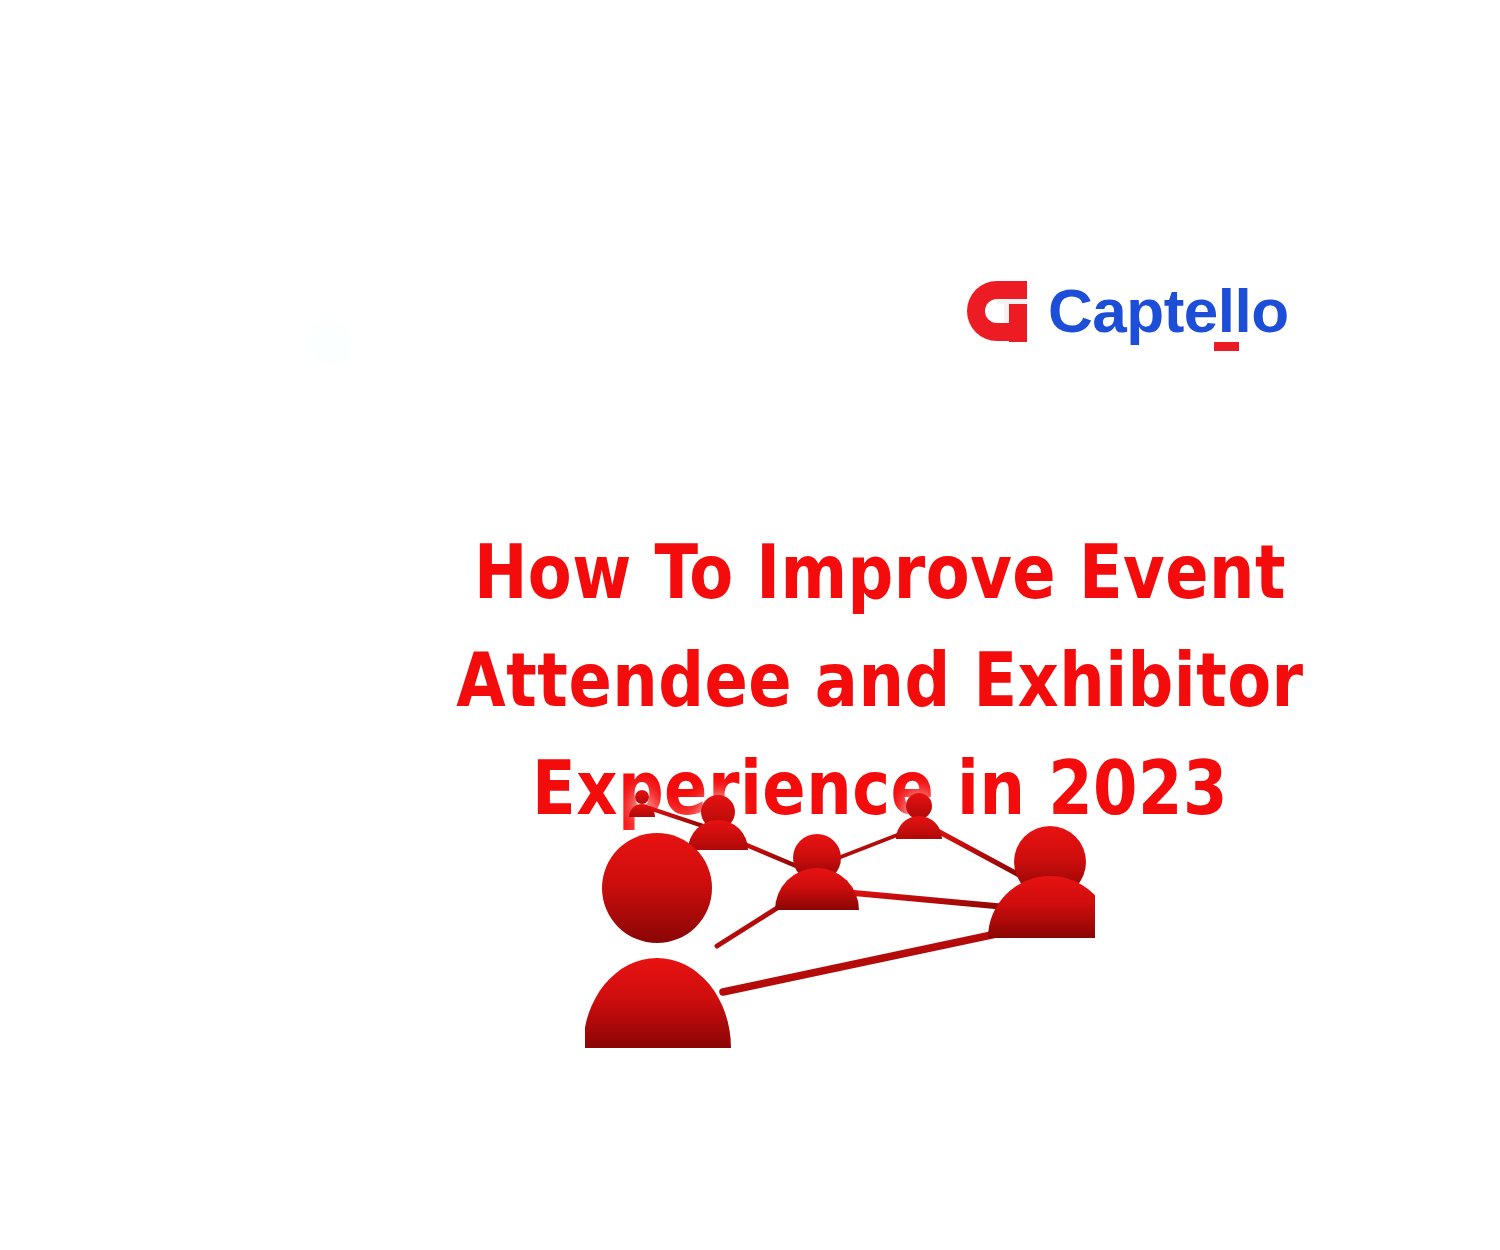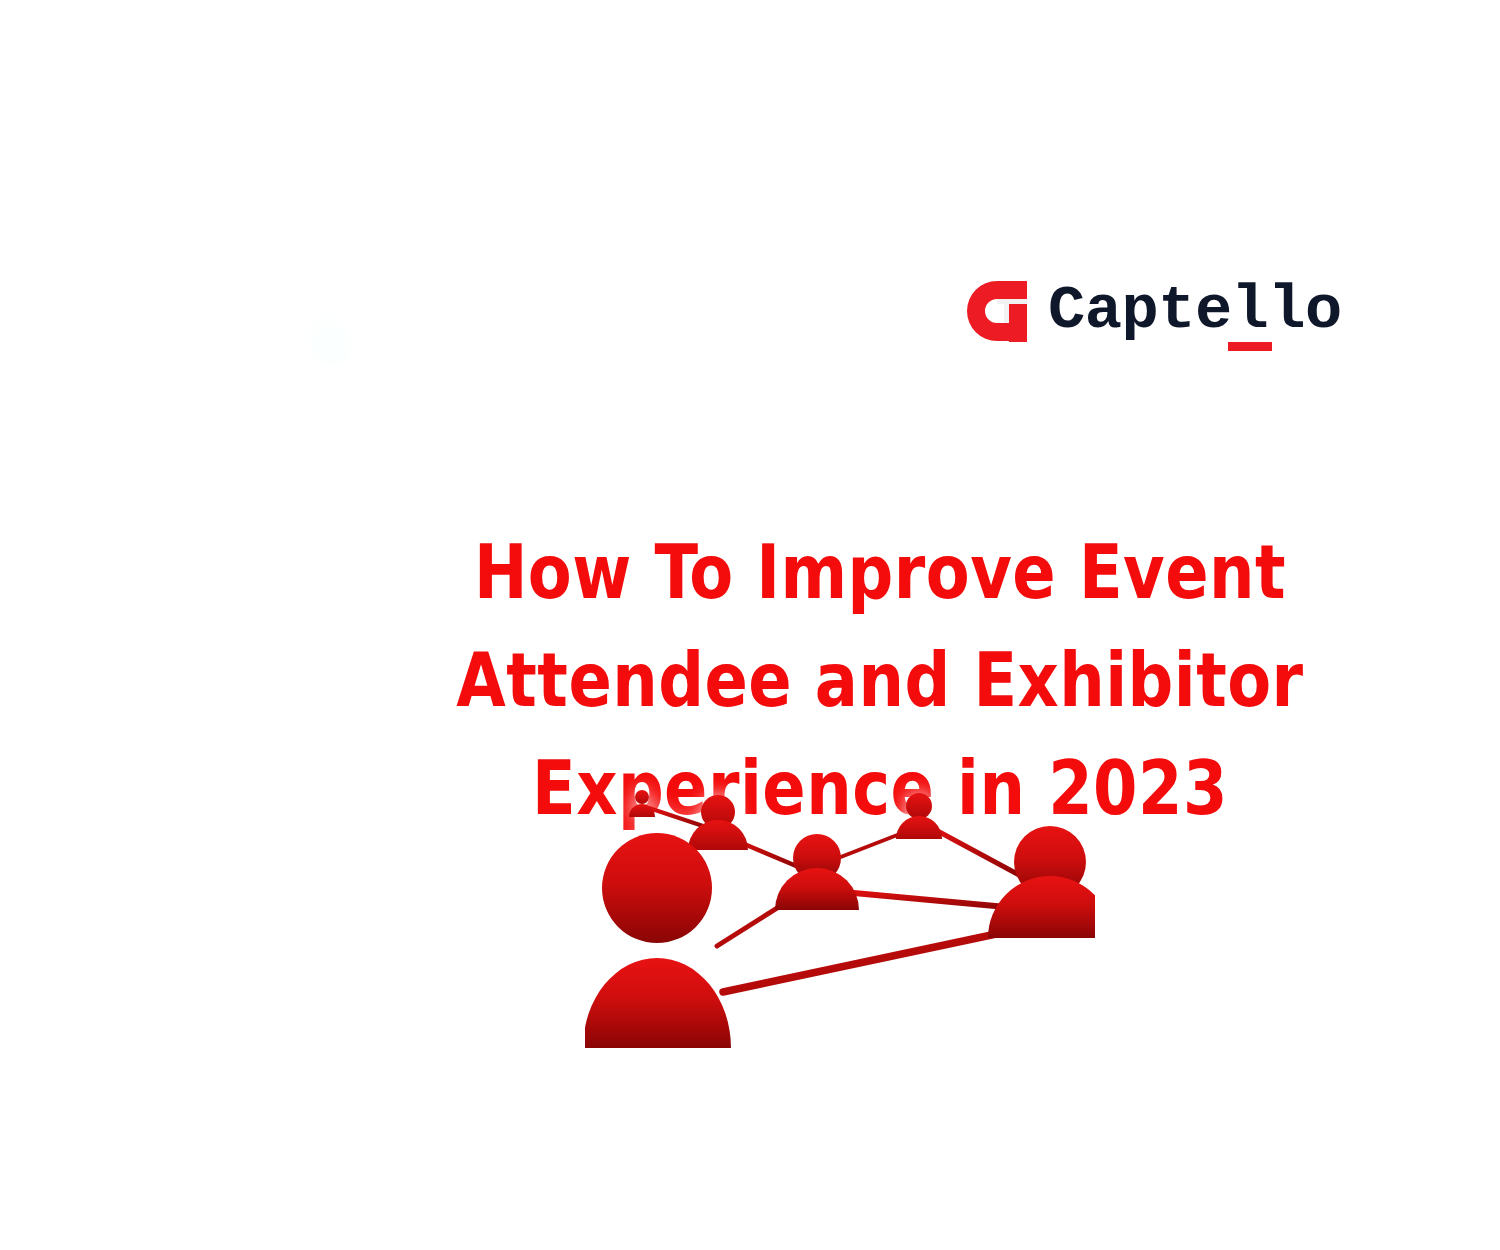--- a/index.html
+++ b/index.html
@@ -67,25 +67,25 @@
     position: absolute;
     left: 966px;
     top: 280px;
     display: flex;
     align-items: center;
     gap: 20px;
   }
   .logo-mark { display: block; }
   .logo-word {
     position: relative;
-    font-family: Liberation Mono, monospace;
+    font-family: Liberation Sans, sans-serif;
     font-weight: 700;
     font-size: 62px;
     letter-spacing: -0.5px;
-    color: #0f172a;
+    color: #1d4ed8;
     line-height: 1;
     white-space: nowrap;
   }
 
   
   .headline {
     position: absolute;
     left: 420px;
     top: 468px;
     width: 920px;

